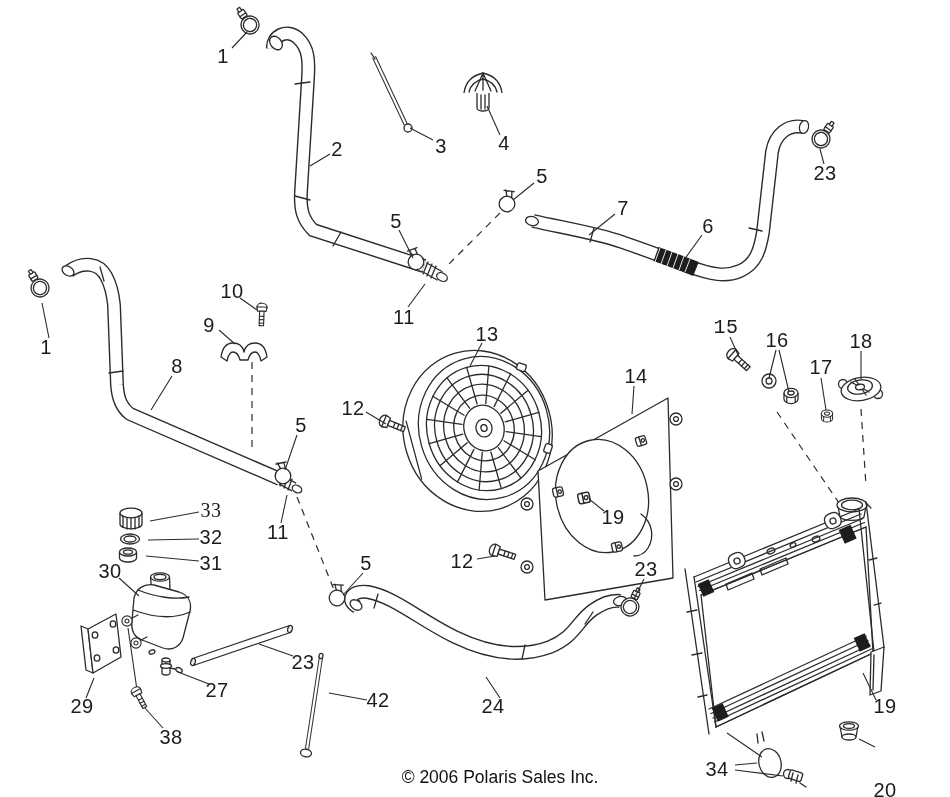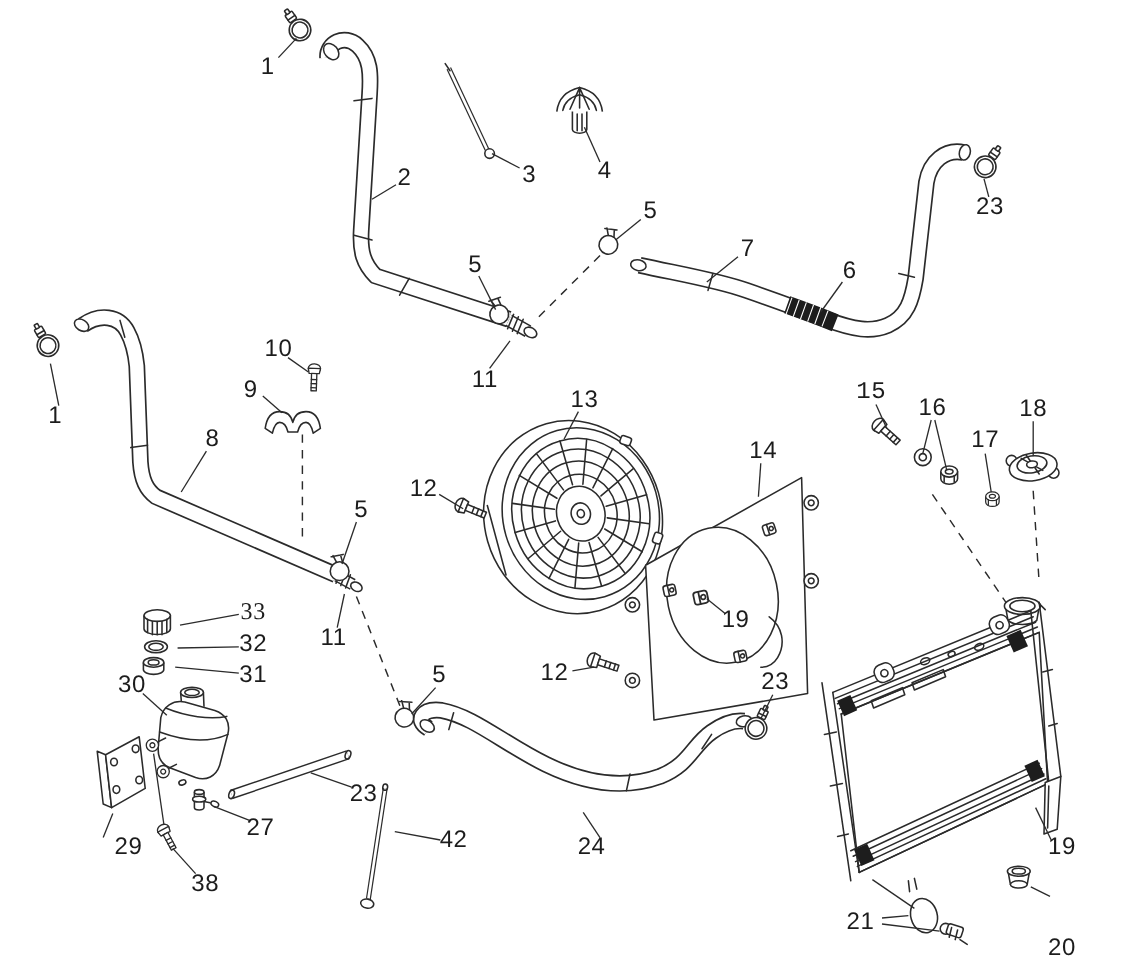--- a/index.html
+++ b/index.html
@@ -437,21 +437,22 @@
       <span class="callout" style="left: 462px; top: 561px;">12</span>
       <span class="callout" style="left: 278px; top: 532px;">11</span>
       <span class="callout" style="left: 211px; top: 510px; font-family: Liberation Serif, serif;">33</span>
       <span class="callout" style="left: 211px; top: 537px;">32</span>
       <span class="callout" style="left: 211px; top: 563px;">31</span>
       <span class="callout" style="left: 110px; top: 571px;">30</span>
       <span class="callout" style="left: 366px; top: 563px;">5</span>
       <span class="callout" style="left: 646px; top: 569px;">23</span>
       <span class="callout" style="left: 303px; top: 662px;">23</span>
       <span class="callout" style="left: 217px; top: 690px;">27</span>
-      <span class="callout" style="left: 82px; top: 706px; margin-left: 25px;">29</span>
+      <span class="callout" style="left: 82px; top: 706px;">29</span>
       <span class="callout" style="left: 171px; top: 737px;">38</span>
       <span class="callout" style="left: 378px; top: 700px;">42</span>
       <span class="callout" style="left: 493px; top: 706px;">24</span>
       <span class="callout" style="left: 885px; top: 706px;">19</span>
       <span class="callout" style="left: 885px; top: 790px;">20</span>
-      <span class="callout" style="left: 717px; top: 769px;">21</span>
+      <span class="callout" style="left: 717px; top: 769px;">34</span>
     </div>
+<div class="copyright">© 2006 Polaris Sales Inc.</div>
 </div>
 
 </body></html>

